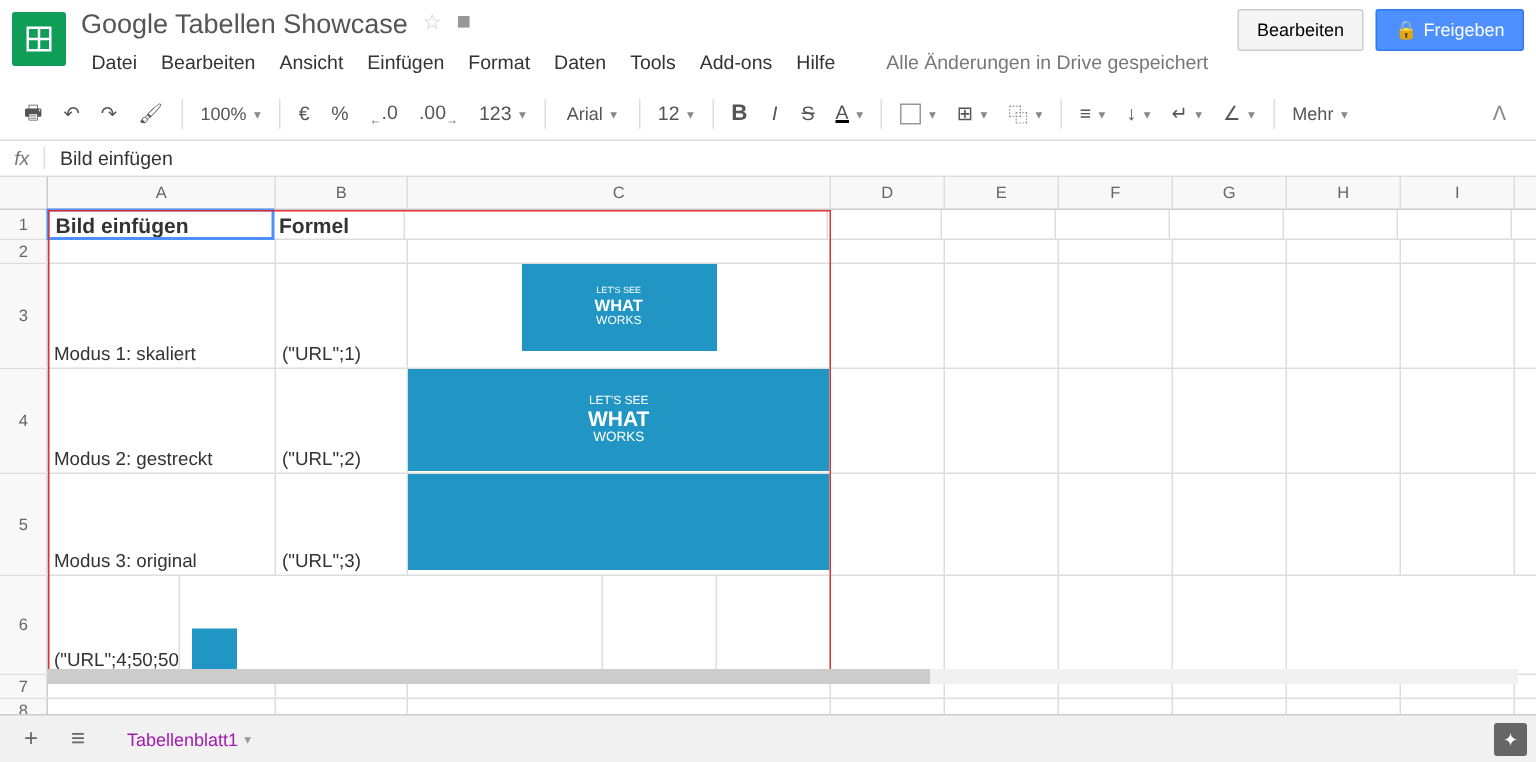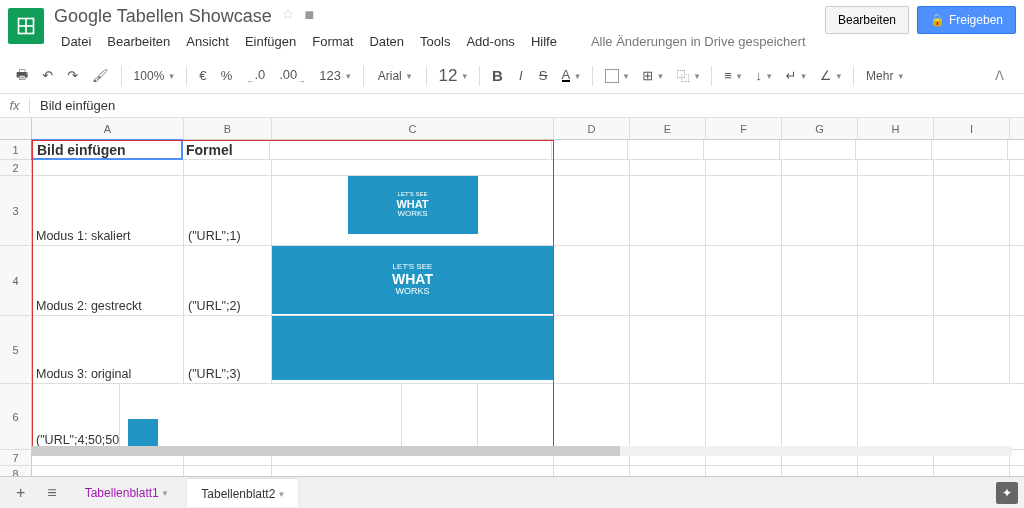--- a/index.html
+++ b/index.html
@@ -19,21 +19,21 @@
 .btn{padding:6px 12px;font-size:12px;border:1px solid #ccc;background:#f5f5f5;border-radius:2px;cursor:pointer}
 .btn-primary{background:#4d90fe;color:#fff;border-color:#3079ed}
 .lock{margin-right:4px}
 .toolbar{display:flex;align-items:center;padding:4px 10px;border-bottom:1px solid #ddd;height:36px;gap:2px}
 .tb-btn{padding:4px 6px;color:#555;cursor:pointer;font-size:13px;display:flex;align-items:center;min-width:20px;justify-content:center}
 .tb-sep{width:1px;height:20px;background:#ddd;margin:0 4px}
 .tb-dd{display:flex;align-items:center;gap:3px;padding:3px 6px}
 .tb-dd::after{content:"▾";font-size:9px;color:#888;margin-left:2px}
 .zoom{font-size:12px}
 .fontname{font-size:12px;min-width:50px}
-.fontsize{font-size:17px;min-width:18px}
+.fontsize{font-size:13px;min-width:18px}
 .bold{font-weight:bold;font-size:15px}
 .strike{text-decoration:line-through}
 .textcolor{border-bottom:2px solid #000;line-height:11px}
 .bgcolor{display:inline-block;width:14px;height:14px;background:#fff;border:1px solid #999}
 .more{font-size:12px}
 .chevup{margin-left:auto;padding:4px 10px;color:#888}
 .fxbar{display:flex;align-items:center;border-bottom:1px solid #ddd;height:24px}
 .fx{width:30px;text-align:center;font-style:italic;color:#777;font-size:13px;border-right:1px solid #ddd}
 .fxval{padding:2px 10px;font-size:13px;color:#333}
 .grid-wrap{position:relative;height:370px;overflow:hidden}
@@ -284,15 +284,14 @@
   <div class="red-outline" style="top:22px;left:32px;width:522px;height:312px"></div>
   <div class="hscroll">
       <div class="hscroll-thumb"></div>
     </div>
 </div>
 
 <div class="sheet-tabs">
   <div class="sheet-add">+</div>
   <div class="sheet-menu">≡</div>
   <div class="sheet-tab">Tabellenblatt1</div>
-  <div class="sheet-tab active">Tabellenblatt2</div>
   <div class="explore">✦</div>
 </div>
 
 </body></html>

